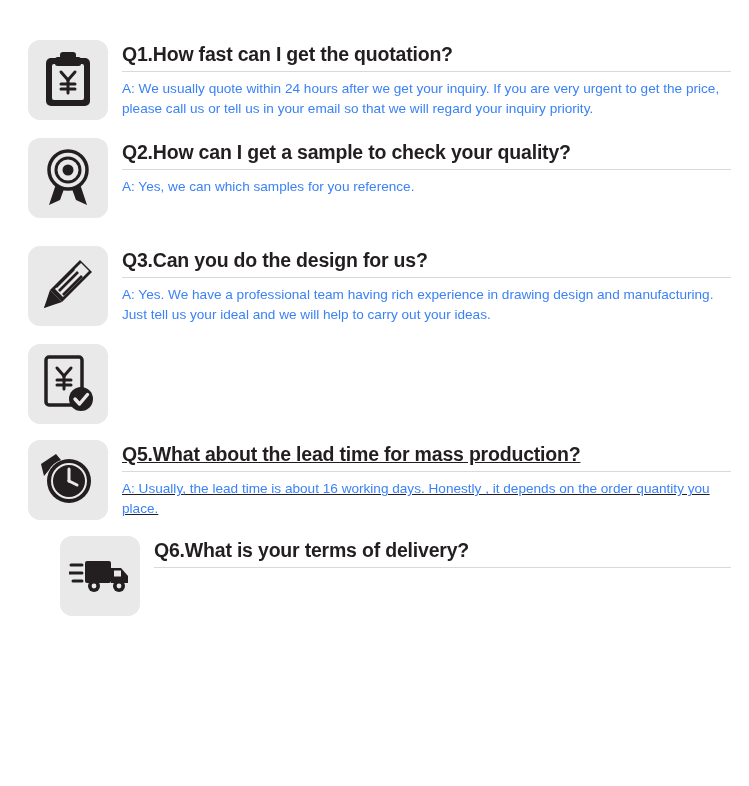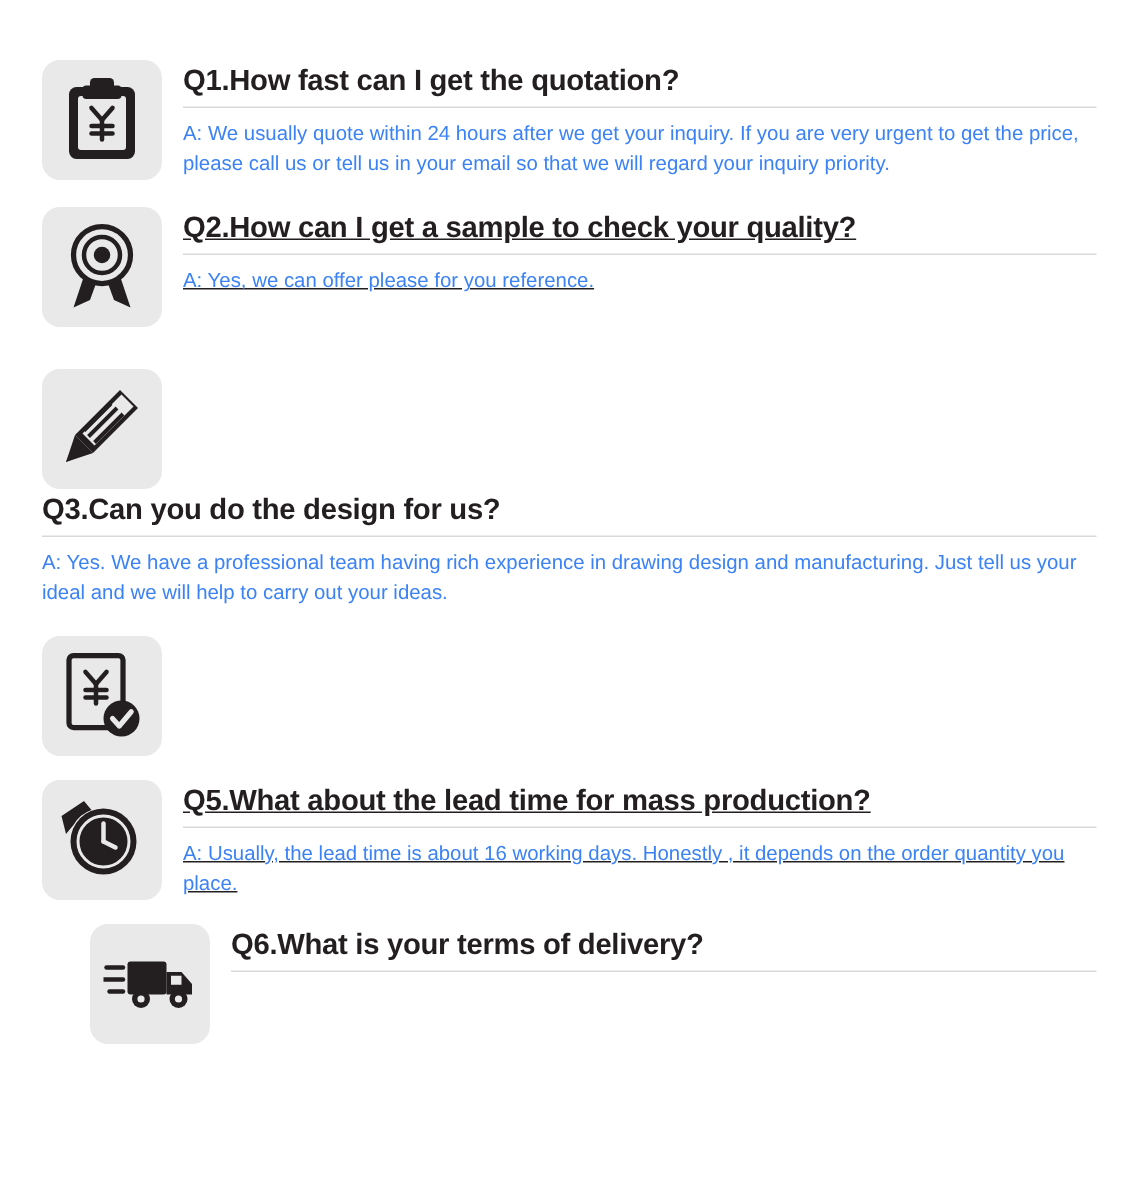--- a/index.html
+++ b/index.html
@@ -53,22 +53,22 @@
     border-bottom: 1px solid #d9d9d9;
     margin-bottom: 7px;
   }
   .faq-a {
     font-size: 13.6px;
     line-height: 1.48;
     color: #3b82f6;
   }
   
   .faq-item.r1 { margin-bottom: 18px; }
-  .faq-item.r2 { margin-bottom: 28px; text-decoration: underline; }
-  .faq-item.r3 { margin-bottom: 18px; flex-direction: column; }
+  .faq-item.r2 { margin-bottom: 28px; }
+  .faq-item.r3 { margin-bottom: 18px; }
   .faq-item.r4 { margin-bottom: 16px; }
   .faq-item.r5 { margin-bottom: 16px; text-decoration: underline; }
   .faq-item.r6 { margin-bottom: 0; padding-left: 32px; }
 </style>
 </head>
 <body>
 
 <div class="faq-page">
 
   <div class="faq-item r1">
@@ -98,21 +98,21 @@
       <svg width="56" height="60" viewBox="0 0 56 60" fill="none">
         <circle cx="28" cy="22" r="19" fill="none" stroke="#231f20" stroke-width="3.5"></circle>
         <circle cx="28" cy="22" r="12" fill="none" stroke="#231f20" stroke-width="3"></circle>
         <circle cx="28" cy="22" r="5.5" fill="#231f20"></circle>
         <path d="M16 36 L9 57 L20 52 L24 41 Z" fill="#231f20"></path>
         <path d="M40 36 L47 57 L36 52 L32 41 Z" fill="#231f20"></path>
       </svg>
     </div>
     <div class="faq-body">
       <div class="faq-q">Q2.How can I get a sample to check your quality?</div>
-      <div class="faq-a">A:  Yes, we can offer please for you reference.</div>
+      <div class="faq-a">A:  Yes, we can which samples for you reference.</div>
     </div>
   </div>
 
   <div class="faq-item r3">
     <div class="faq-icon">
       <svg width="56" height="58" viewBox="0 0 56 58" fill="none">
         <g transform="rotate(0)">
           <path d="M40 3 L52 15 L22 45 L10 33 Z" fill="#231f20"></path>
           <path d="M41 6 L49 14 L23 40 L15 32 Z" fill="#e9e9e9"></path>
           <g stroke="#231f20" stroke-width="2.6">

